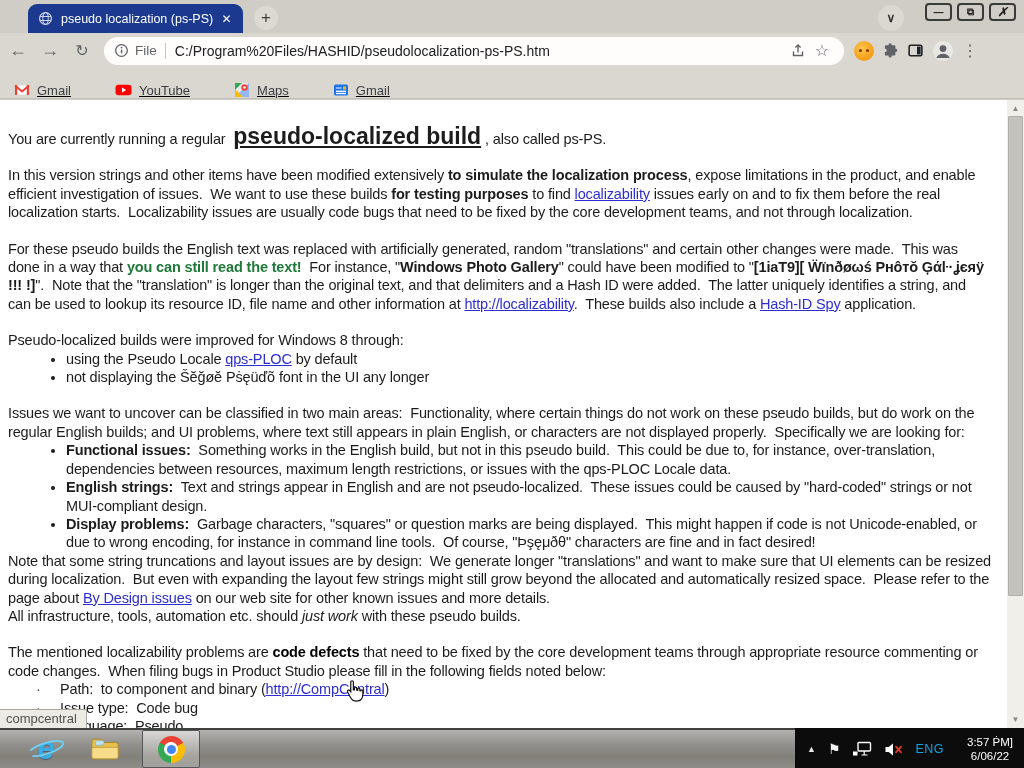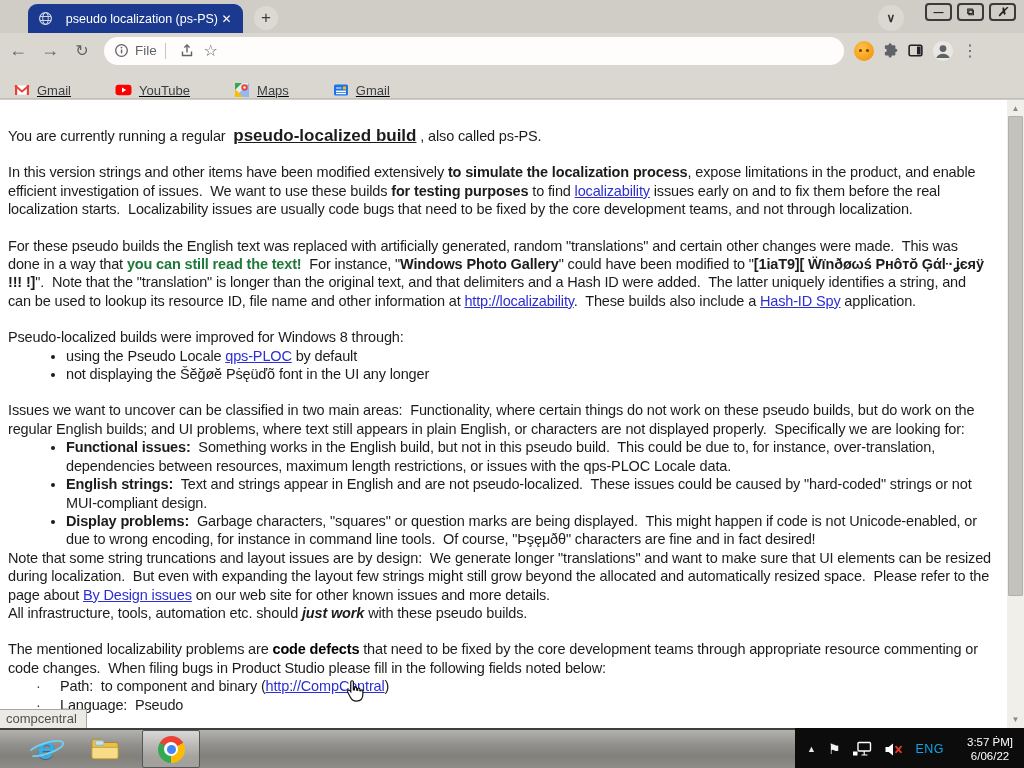--- a/index.html
+++ b/index.html
@@ -3,21 +3,21 @@
 <meta charset="utf-8">
 <style>
   * { box-sizing: border-box; margin: 0; padding: 0; }
   html,body { width:1024px; height:768px; overflow:hidden; }
   body { font-family:"Liberation Sans", sans-serif; background:#d0cdc6; position:relative; }
 
   
   .titlebar { position:absolute; top:0; left:0; width:1024px; height:33px; background:#d0cdc6; }
   .tab { position:absolute; left:28px; top:4px; width:215px; height:29px; background:#1b3a8f;
          border-radius:9px 9px 0 0; display:flex; align-items:center; padding:0 8px 0 10px; }
-  .tab-title { color:#fff; font-size:12.5px; flex:1; margin-left:8px; white-space:nowrap; overflow:hidden;text-align:right; }
+  .tab-title { color:#fff; font-size:12.5px; flex:1; margin-left:8px; white-space:nowrap; overflow:hidden; }
   .tab-close { color:#fff; font-size:12px; width:17px; height:17px; display:flex; align-items:center; justify-content:center; border-radius:50%; }
   .newtab { position:absolute; left:254px; top:6px; width:24px; height:24px; border-radius:50%; background:#dcd9d2;
             display:flex; align-items:center; justify-content:center; font-size:17px; color:#3c3c3c; }
   .tab-search { position:absolute; left:878px; top:5px; width:26px; height:26px; border-radius:50%; background:#dbd8d1;
             display:flex; align-items:center; justify-content:center; font-size:12px; color:#333; font-weight:bold; }
   .win-controls { position:absolute; right:8px; top:3px; display:flex; gap:5px; }
   .wc { width:27px; height:18px; border:2px solid #3a3a3a; border-radius:4px; display:flex; align-items:center;
         justify-content:center; font-size:10px; font-weight:bold; color:#222; background:transparent; }
   .wc.close-glyph { font-family:"DejaVu Serif", serif; font-style:italic; font-size:12px; }
 
@@ -43,22 +43,22 @@
   .bm-item { display:flex; align-items:center; gap:7px; }
   .bm-label { font-size:13px; color:#3c4043; }
 
   
   .content { position:absolute; top:100px; left:0; width:1024px; height:628px; background:#fff; overflow:hidden; }
   .page { position:absolute; top:0; left:0; width:1007px; height:628px; overflow:hidden;
           padding:27px 16px 0 8px; font-size:14.5px; letter-spacing:-0.15px; line-height:18.4px; color:#1c1c1c; }
   .page p, .page li, .page .dotitem, .page .hd { white-space:pre-wrap; }
   .page p { margin:0 0 18px; }
   .b { font-weight:bold; }
-  .i { font-style:italic;font-weight:bold; }
-  .big { font-weight:bold; text-decoration:underline; font-size:17px; letter-spacing:0; }
+  .i { font-style:italic; }
+  .big { font-weight:bold; text-decoration:underline; font-size:23px; letter-spacing:0; }
   .green { font-weight:bold; color:#1f7a3a; }
   .red { font-weight:bold; color:#000000; }
   .link { color:#2d2dd4; text-decoration:underline; cursor:pointer; }
   ul.disc { list-style:disc; margin:0 0 18px; padding-left:58px; }
   ul.disc.tight { margin-bottom:0; }
   ul.disc li { padding-left:0; }
   .p6 { margin-bottom:0 !important; }
   .p6b { margin-bottom:18px !important; }
   .p7 { margin-bottom:0 !important; }
   .dotitem { position:relative; padding-left:52px; }
@@ -133,20 +133,21 @@
   <div class="omnibox">
     <span style="display:flex">
       <svg width="15" height="15" viewBox="0 0 16 16">
           <circle cx="8" cy="8" r="6.2" fill="none" stroke="#5f6368" stroke-width="1.4"></circle>
           <rect x="7.3" y="7" width="1.5" height="4" fill="#5f6368"></rect>
           <circle cx="8" cy="4.9" r="0.95" fill="#5f6368"></circle>
         </svg>
     </span>
     <span class="scheme">File</span>
     <span class="sep"></span>
+    <span class="url">C:/Program%20Files/HASHID/pseudolocalization-ps-PS.htm</span>
     <span class="inbar-ic">
       <svg width="16" height="16" viewBox="0 0 16 16" fill="none" stroke="#5f6368" stroke-width="1.4">
           <path d="M3.5 8.5v4h9v-4"></path>
           <path d="M8 9.5v-7"></path>
           <path d="M5.4 4.6 8 2l2.6 2.6"></path>
         </svg>
     </span>
     <span class="inbar-ic star">☆</span>
   </div>
   <div class="ext-area">
@@ -241,20 +242,21 @@
       <li><span class="b">Functional issues:</span><span>  Something works in the English build, but not in this pseudo build.  This could be due to, for instance, over-translation, dependencies between resources, maximum length restrictions, or issues with the qps-PLOC Locale data.</span></li>
       <li><span class="b">English strings:</span><span>  Text and strings appear in English and are not pseudo-localized.  These issues could be caused by "hard-coded" strings or not MUI-compliant design.</span></li>
       <li><span class="b">Display problems:</span><span>  Garbage characters, "squares" or question marks are being displayed.  This might happen if code is not Unicode-enabled, or due to wrong encoding, for instance in command line tools.  Of course, "Þşęμðθ" characters are fine and in fact desired!</span></li>
     </ul>
 
     <p class="p6"><span>Note that some string truncations and layout issues are by design:  We generate longer "translations" and want to make sure that UI elements can be resized during localization.  But even with expanding the layout few strings might still grow beyond the allocated and automatically resized space.  Please refer to the page about </span><span class="link">By Design issues</span><span> on our web site for other known issues and more details.</span></p>
     <p class="p6b"><span>All infrastructure, tools, automation etc. should </span><span class="i">just work</span><span> with these pseudo builds.</span></p>
 
     <p class="p7"><span>The mentioned localizability problems are </span><span class="red">code defects</span><span> that need to be fixed by the core development teams through appropriate resource commenting or code changes.  When filing bugs in Product Studio please fill in the following fields noted below:</span></p>
     <div class="dotitem"><span>Path:  to component and binary (</span><span class="link">http://CompCentral</span><span>)</span></div>
+    <div class="dotitem"><span>Issue type:  Code bug</span></div>
     <div class="dotitem"><span>Language:  Pseudo</span></div>
   </div>
 
   <div class="vscroll">
     <div class="varrow up">▲</div>
     <div class="vthumb"></div>
     <div class="varrow down">▼</div>
   </div>
 
   <div class="status-bubble">compcentral</div>

